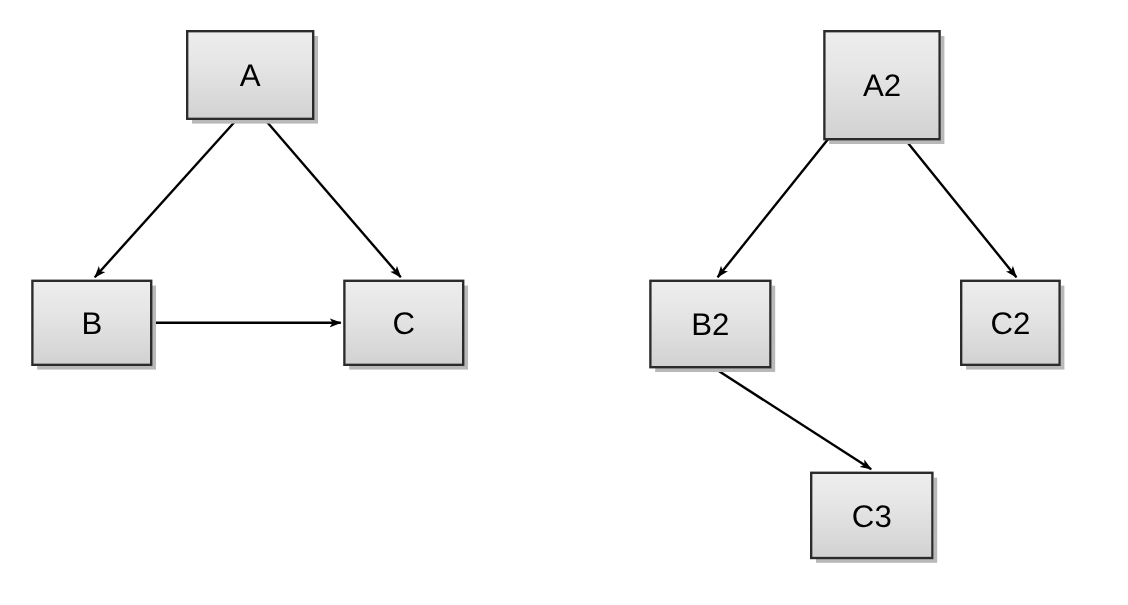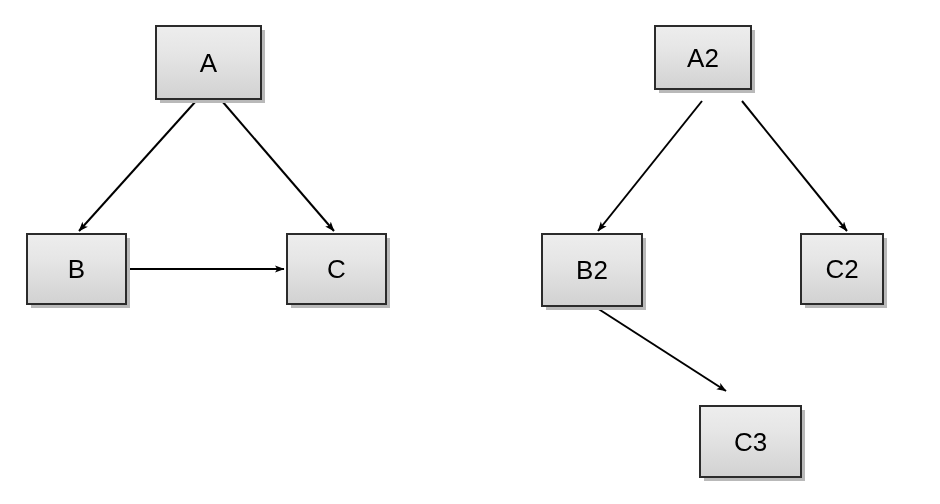--- a/index.html
+++ b/index.html
@@ -73,27 +73,27 @@
   <div id="nodes-group">
       <div class="node" style="left: 155px; top: 25px; width: 107px; height: 75px;">
         <span class="node-label">A</span>
       </div>
       <div class="node" style="left: 26px; top: 233px; width: 101px; height: 72px;">
         <span class="node-label">B</span>
       </div>
       <div class="node" style="left: 286px; top: 233px; width: 101px; height: 72px;">
         <span class="node-label">C</span>
       </div>
-      <div class="node" style="left: 654px; top: 25px; width: 98px; height: 65px;">
+      <div class="node" style="left: 686px; top: 25px; width: 98px; height: 92px;">
         <span class="node-label">A2</span>
       </div>
       <div class="node" style="left: 541px; top: 233px; width: 102px; height: 74px;">
         <span class="node-label">B2</span>
       </div>
       <div class="node" style="left: 800px; top: 233px; width: 84px; height: 72px;">
         <span class="node-label">C2</span>
       </div>
-      <div class="node" style="left: 699px; top: 393px; width: 103px; height: 73px; margin-top: 12px;">
+      <div class="node" style="left: 675px; top: 393px; width: 103px; height: 73px;">
         <span class="node-label">C3</span>
       </div>
     </div>
 
 </div>
 
 </body></html>

